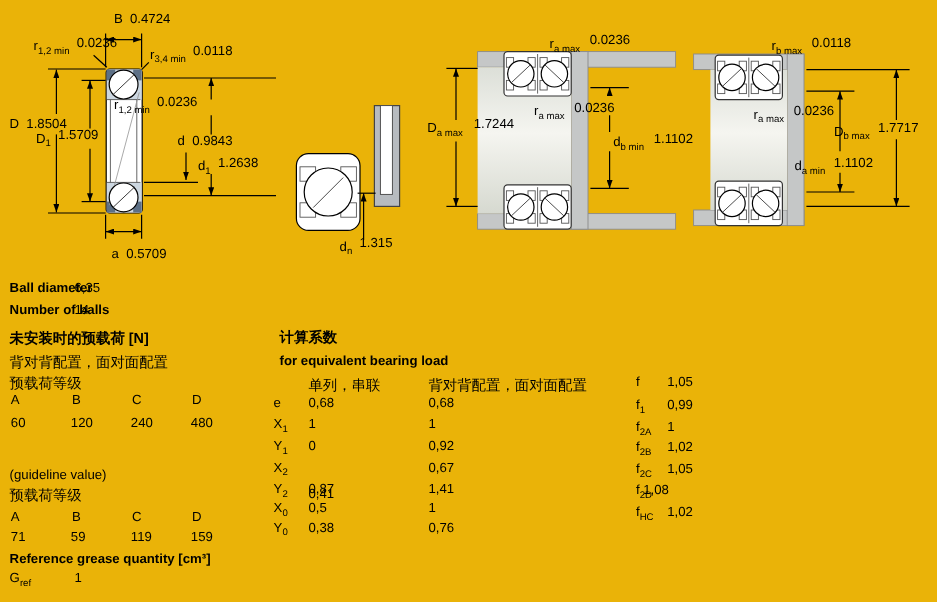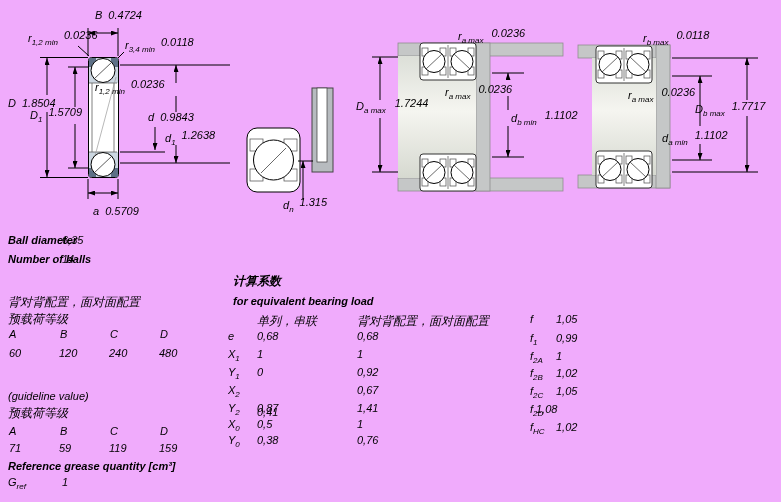--- a/index.html
+++ b/index.html
@@ -1,17 +1,17 @@
 <!DOCTYPE html>
 <html><head>
 <meta charset="utf-8">
 <style>
   html,body{margin:0;padding:0;background:#fff;}
-  #page{position:relative;width:781px;height:502px;background:#f0abfc;
-        font-family:"Liberation Sans",sans-serif;color:#000;overflow:hidden;font-style:italic;}
+  #page{position:relative;width:781px;height:502px;background:#eab308;
+        font-family:"Liberation Sans",sans-serif;color:#000;overflow:hidden;}
   .t{position:absolute;font-size:11px;line-height:13px;white-space:pre;}
   .b{font-weight:bold;}
   .zh{font-size:12px;line-height:14px;}
   .t sub{font-size:8px;line-height:0;}
   svg{position:absolute;left:0;top:0;}
   svg text{font-family:"Liberation Sans",sans-serif;font-size:11px;fill:#000;}
   svg .sub{font-size:8px;}
   .ln{stroke:#000;stroke-width:1;fill:none;}
   .thin{stroke:#555;stroke-width:0.75;fill:none;}
 </style>
@@ -166,20 +166,21 @@
     <text x="695" y="113"><tspan>D</tspan><tspan dy="3" class="sub">b max</tspan><tspan dy="-6" dx="7">1.7717</tspan></text>
     <text x="662" y="142"><tspan>d</tspan><tspan dy="3" class="sub">a min</tspan><tspan dy="-6" dx="7">1.1102</tspan></text>
   </g>
 </svg>
 
 <div class="t b" style="left:8px;top:234px">Ball diameter</div>
 <div class="t" style="left:62px;top:234px">6,35</div>
 <div class="t b" style="left:8px;top:253px">Number of balls</div>
 <div class="t" style="left:62px;top:253px">14</div>
 
+<div class="t zh b" style="left:8px;top:275px">未安装时的预载荷 [N]</div>
 <div class="t zh" style="left:8px;top:295px">背对背配置，面对面配置</div>
 <div class="t zh" style="left:8px;top:312px">预载荷等级</div>
 <div class="t" style="left:9px;top:328px">A</div>
 <div class="t" style="left:60px;top:328px">B</div>
 <div class="t" style="left:110px;top:328px">C</div>
 <div class="t" style="left:160px;top:328px">D</div>
 <div class="t" style="left:9px;top:347px">60</div>
 <div class="t" style="left:59px;top:347px">120</div>
 <div class="t" style="left:109px;top:347px">240</div>
 <div class="t" style="left:159px;top:347px">480</div>

